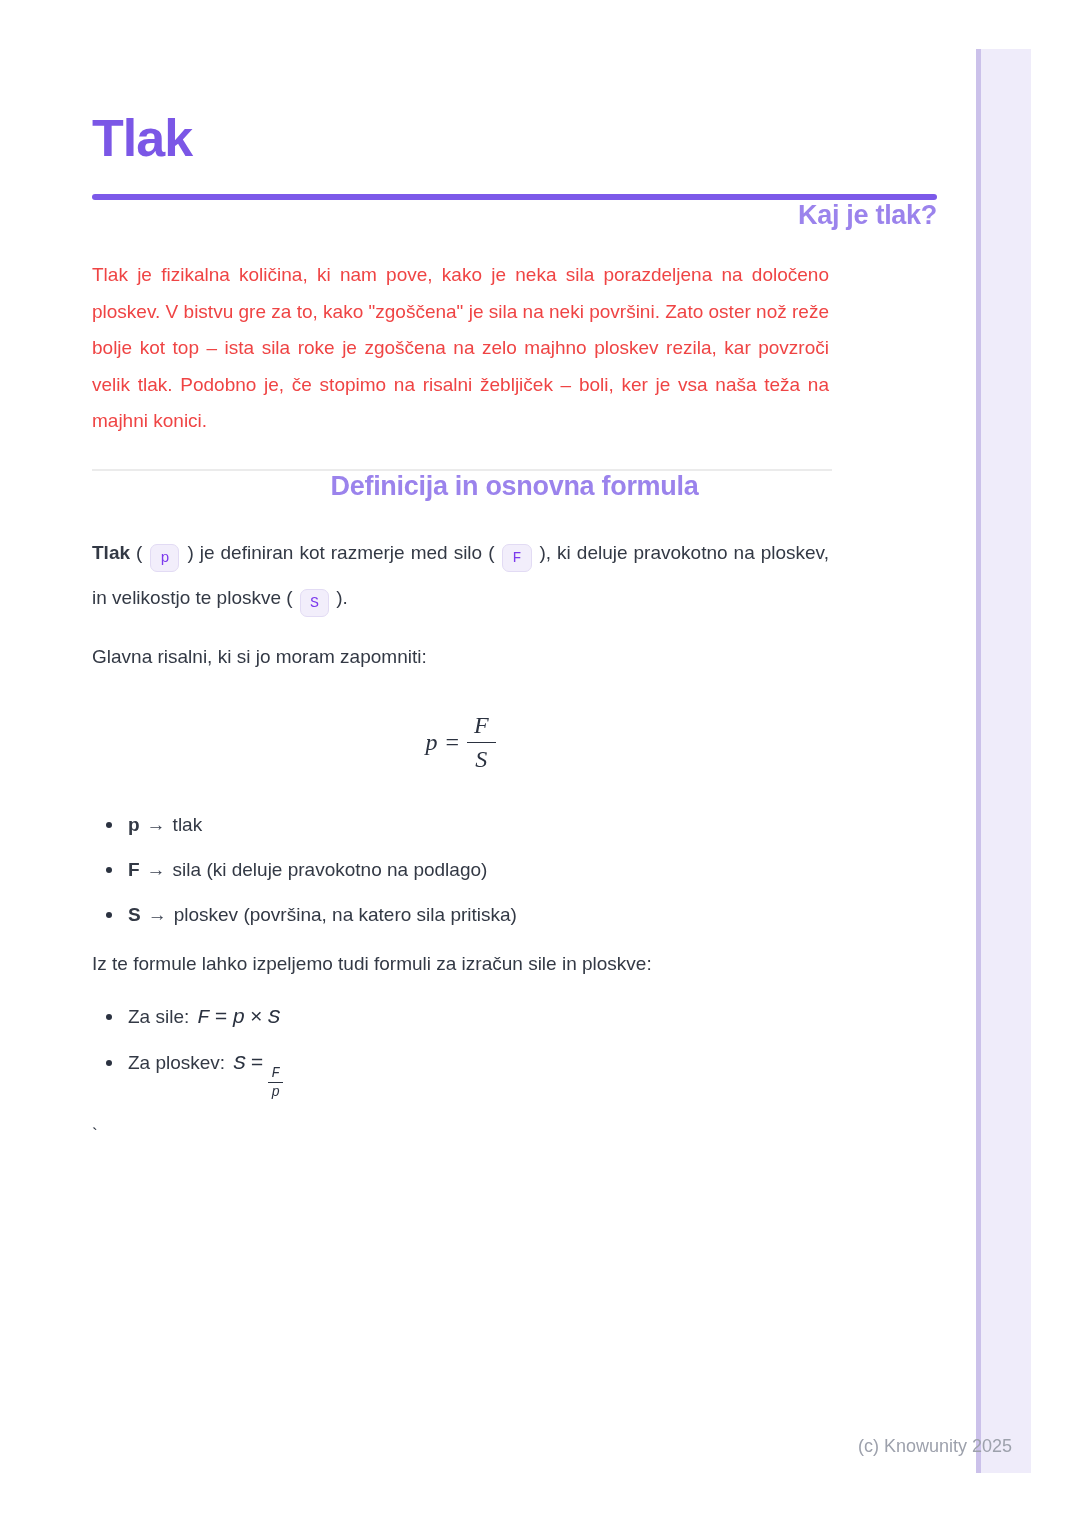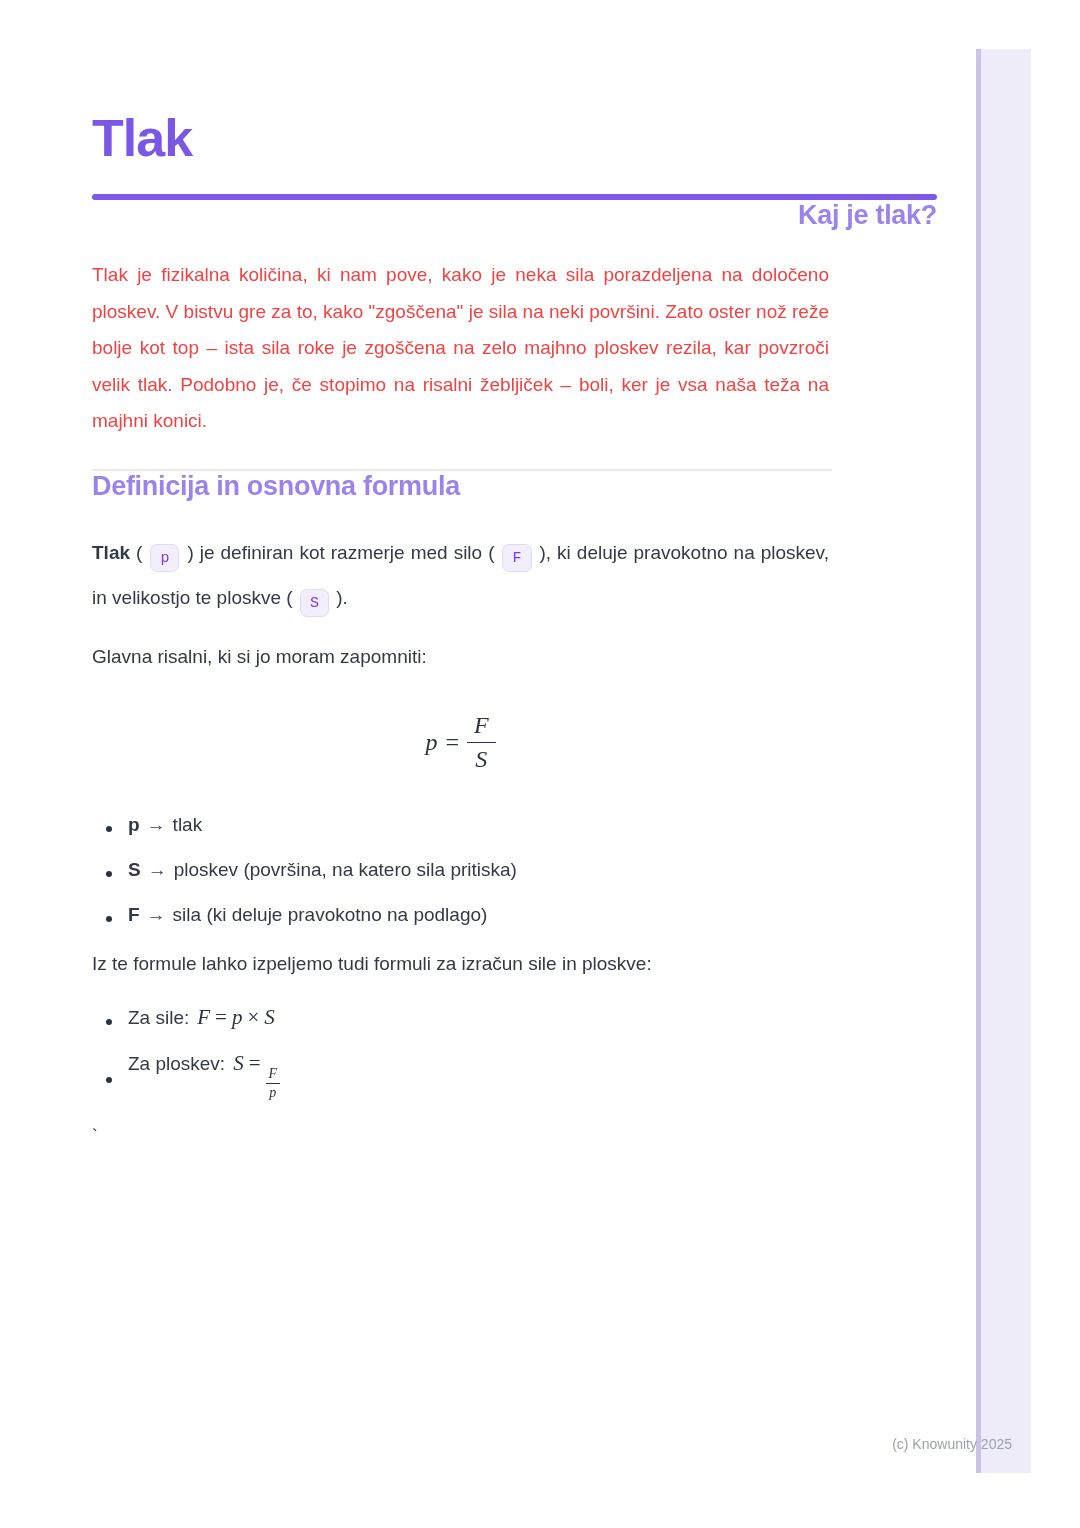--- a/index.html
+++ b/index.html
@@ -46,21 +46,21 @@
   }
 
   h2.section-heading {
     margin:0;
     font-size:27px;
     font-weight:700;
     color:#9B83EC;
     letter-spacing:-0.3px;
   }
   .h2-what { margin-top:50px;text-align:right; }
-  .h2-def  { margin-top:36px; }
+  .h2-def  { margin-top:36px;text-align:center; }
 
   p.body-par {
     width:737px;
     margin:26px 0 0 0;
     font-size:19px;
     line-height:36.5px;
     text-align:justify;
     color:#ef4444;
   }
 
@@ -127,39 +127,39 @@
   
   ul.legend-list, ul.derived-list {
     list-style:none;
     margin:40px 0 0 0;
     padding:0 0 0 14px;
     width:720px;
   }
   ul.derived-list { margin-top:30px; }
   ul.legend-list li, ul.derived-list li {
     display:flex;
-    align-items:center;
+    align-items:flex-start;
     font-size:19px;
     line-height:24px;
     margin-bottom:21px;
     color:#333945;
   }
   .bullet-dot {
     width:6px; height:6px;
     border-radius:50%;
     background:#2B3240;
     margin:9px 16px 0 0;
     flex:0 0 6px;
   }
   .legend-sym { font-weight:700; margin-right:7px; }
   .legend-arrow { margin-right:7px; color:#3a4150; }
 
   .derived-label { margin-right:8px; }
   .math-inline {
-    font-family:Liberation Serif, serif;
+    font-family:Liberation Mono, monospace;
     font-size:21px;
     color:#2B3240;
   }
   .mi-var { font-style:italic; }
   .mi-op  { font-style:normal; padding:0 5px; }
   .frac-small {
     display:inline-flex;
     flex-direction:column;
     align-items:center;
     font-style:italic;
@@ -172,21 +172,21 @@
 
   .stray-mark {
     margin-top:26px;
     font-size:17px;
     color:#2B3240;
   }
 
   .page-footer {
     position:absolute;
     top:1436px; right:68px;
-    font-size:14px;
+    font-size:18px;
     color:#9DA1AC;
     z-index:3;
   }
 </style>
 </head>
 <body>
 
 <div class="side-strip"></div>
 
 <div class="content">
@@ -214,25 +214,25 @@
     </span>
   </div>
 
   <ul class="legend-list">
     <li>
       <span class="bullet-dot"></span>
       <span><span class="legend-sym">p</span><span class="legend-arrow">→</span><span>tlak</span></span>
     </li>
     <li>
       <span class="bullet-dot"></span>
+      <span><span class="legend-sym">F</span><span class="legend-arrow">→</span><span>sila (ki deluje pravokotno na podlago)</span></span>
+    </li>
+    <li>
+      <span class="bullet-dot"></span>
       <span><span class="legend-sym">S</span><span class="legend-arrow">→</span><span>ploskev (površina, na katero sila pritiska)</span></span>
-    </li>
-    <li>
-      <span class="bullet-dot"></span>
-      <span><span class="legend-sym">F</span><span class="legend-arrow">→</span><span>sila (ki deluje pravokotno na podlago)</span></span>
     </li>
   </ul>
 
   <p class="lead-par">Iz te formule lahko izpeljemo tudi formuli za izračun sile in ploskve:</p>
 
   <ul class="derived-list">
     <li>
       <span class="bullet-dot"></span>
       <span><span class="derived-label">Za sile:</span><span class="math-inline"><span class="mi-var">F</span><span class="mi-op">=</span><span class="mi-var">p</span><span class="mi-op">×</span><span class="mi-var">S</span></span></span>
     </li>

